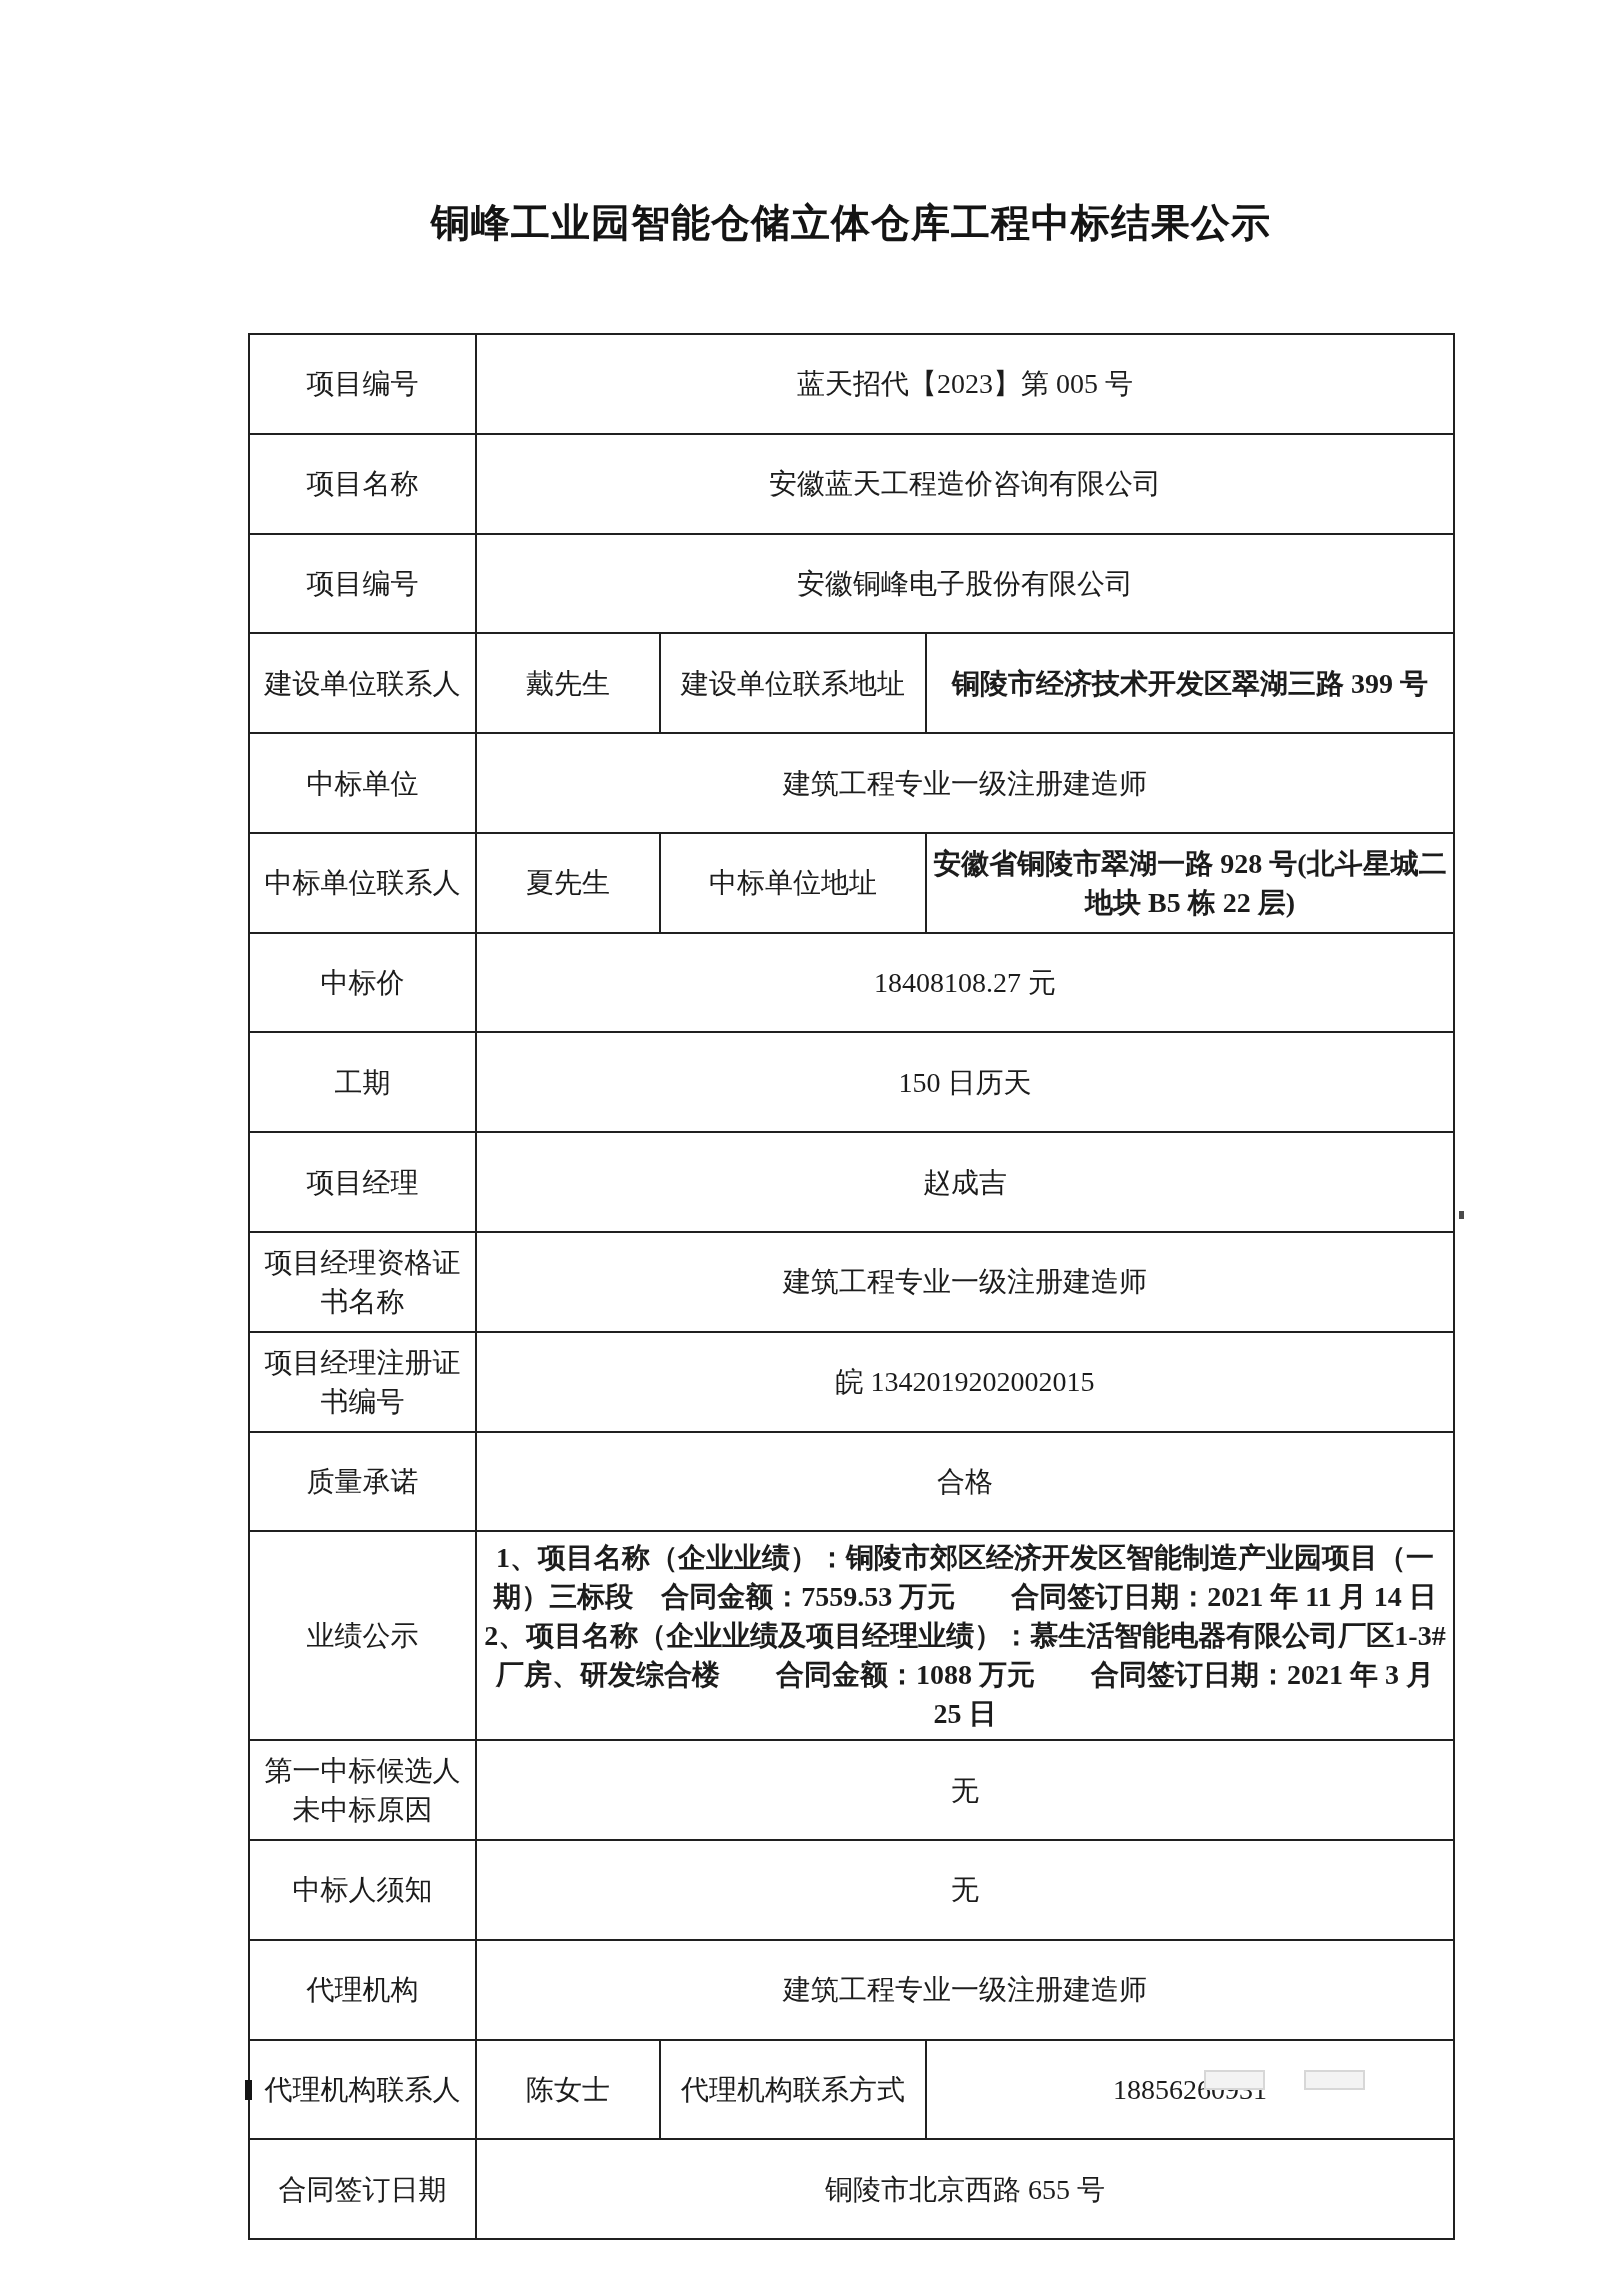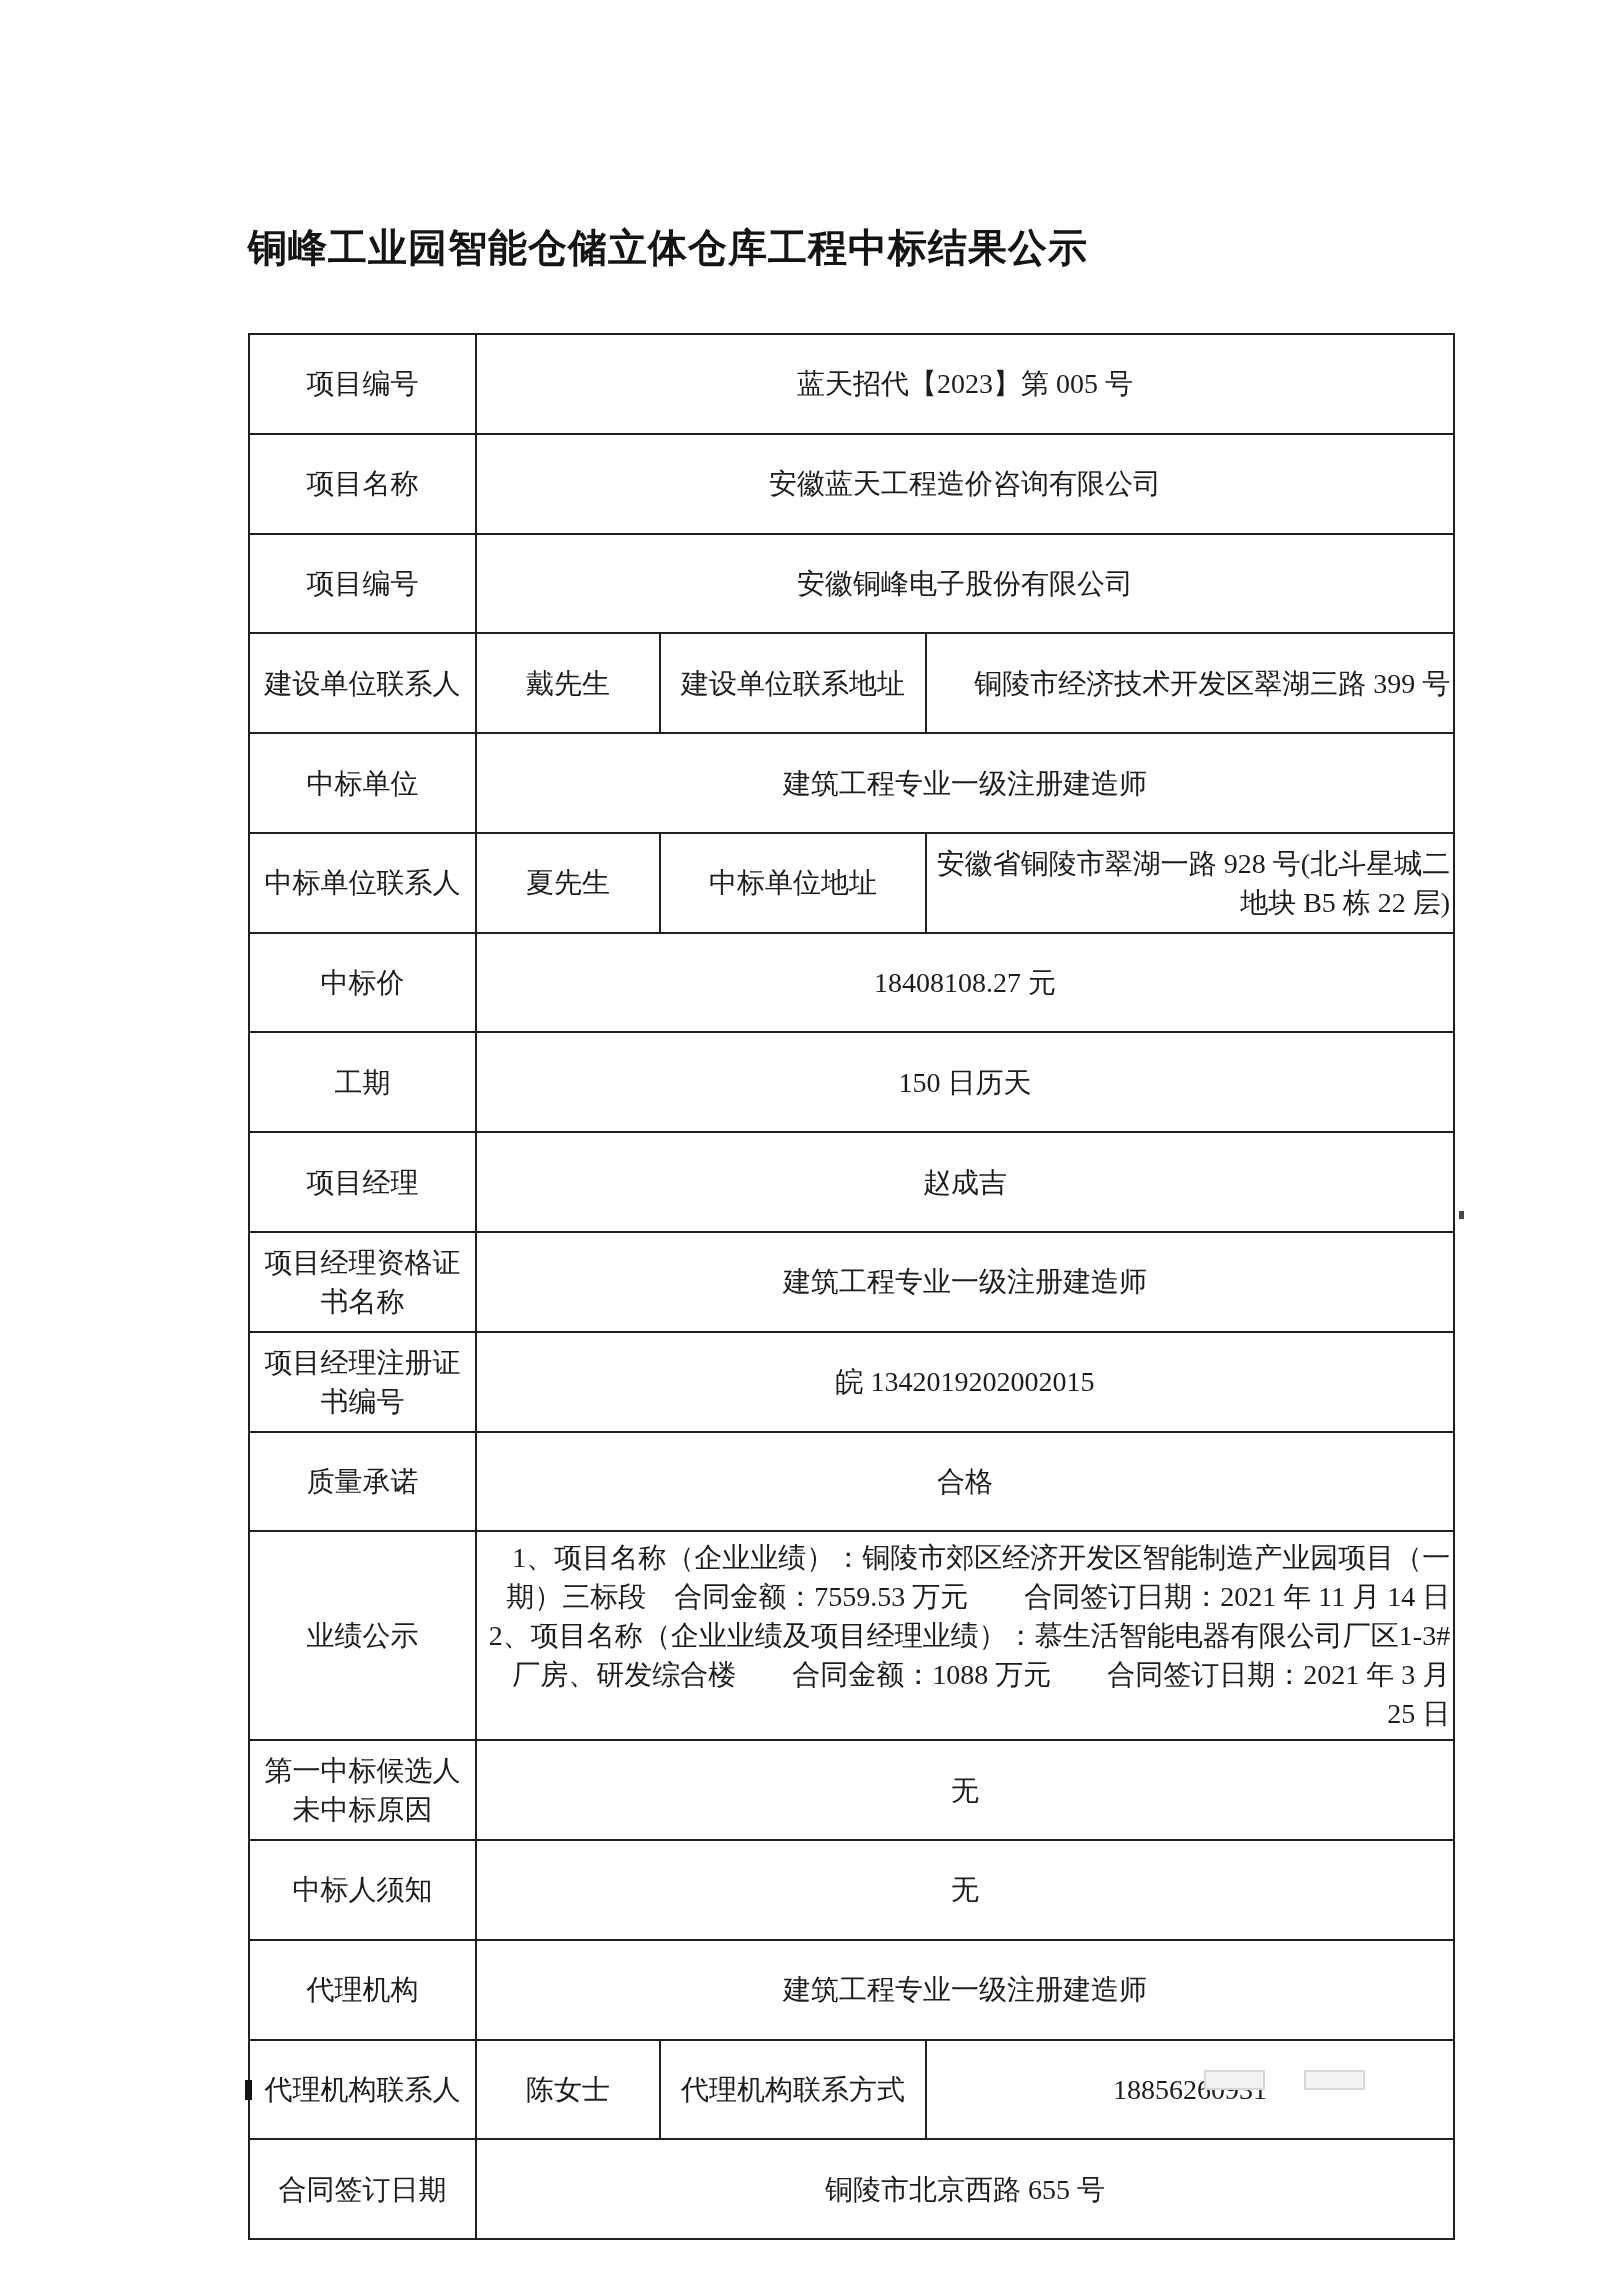--- a/index.html
+++ b/index.html
@@ -14,27 +14,26 @@
     background: #ffffff;
     overflow: hidden;
     font-family: "Liberation Serif", "DejaVu Serif", serif;
     color: #1c1c1c;
   }
   .title {
     position: absolute;
     top: 196px;
     left: 248px;
     width: 1206px;
-    text-align: left;
+    text-align: center;
     font-size: 39px;
     font-weight: bold;
     letter-spacing: 1px;
     font-family: "Liberation Sans", "DejaVu Sans", sans-serif;
     color: #141414;
-    margin-top: 25px;
   }
   table.ann {
     position: absolute;
     top: 297px;
     left: 248px;
     width: 1206px;
     border-collapse: collapse;
     table-layout: fixed;
     background: #ffffff;
     margin-top: 36px;
@@ -46,23 +45,24 @@
     font-size: 28px;
     line-height: 39px;
     height: 86px;
     padding: 5.9px 3.9px;
     vertical-align: middle;
     text-align: center;
     overflow-wrap: anywhere;
     color: #1c1c1c;
   }
   table.ann td.al-left {
-    text-align: right;
+    text-align: center;
     padding-left: 2.9px;
     padding-right: 2.9px;
+    font-weight: bold;
   }
   table.ann td .para {
     margin: 0;
   }
   
   .artifact-tick {
     position: absolute;
     left: 245px;
     top: 2080px;
     width: 6.9px;

